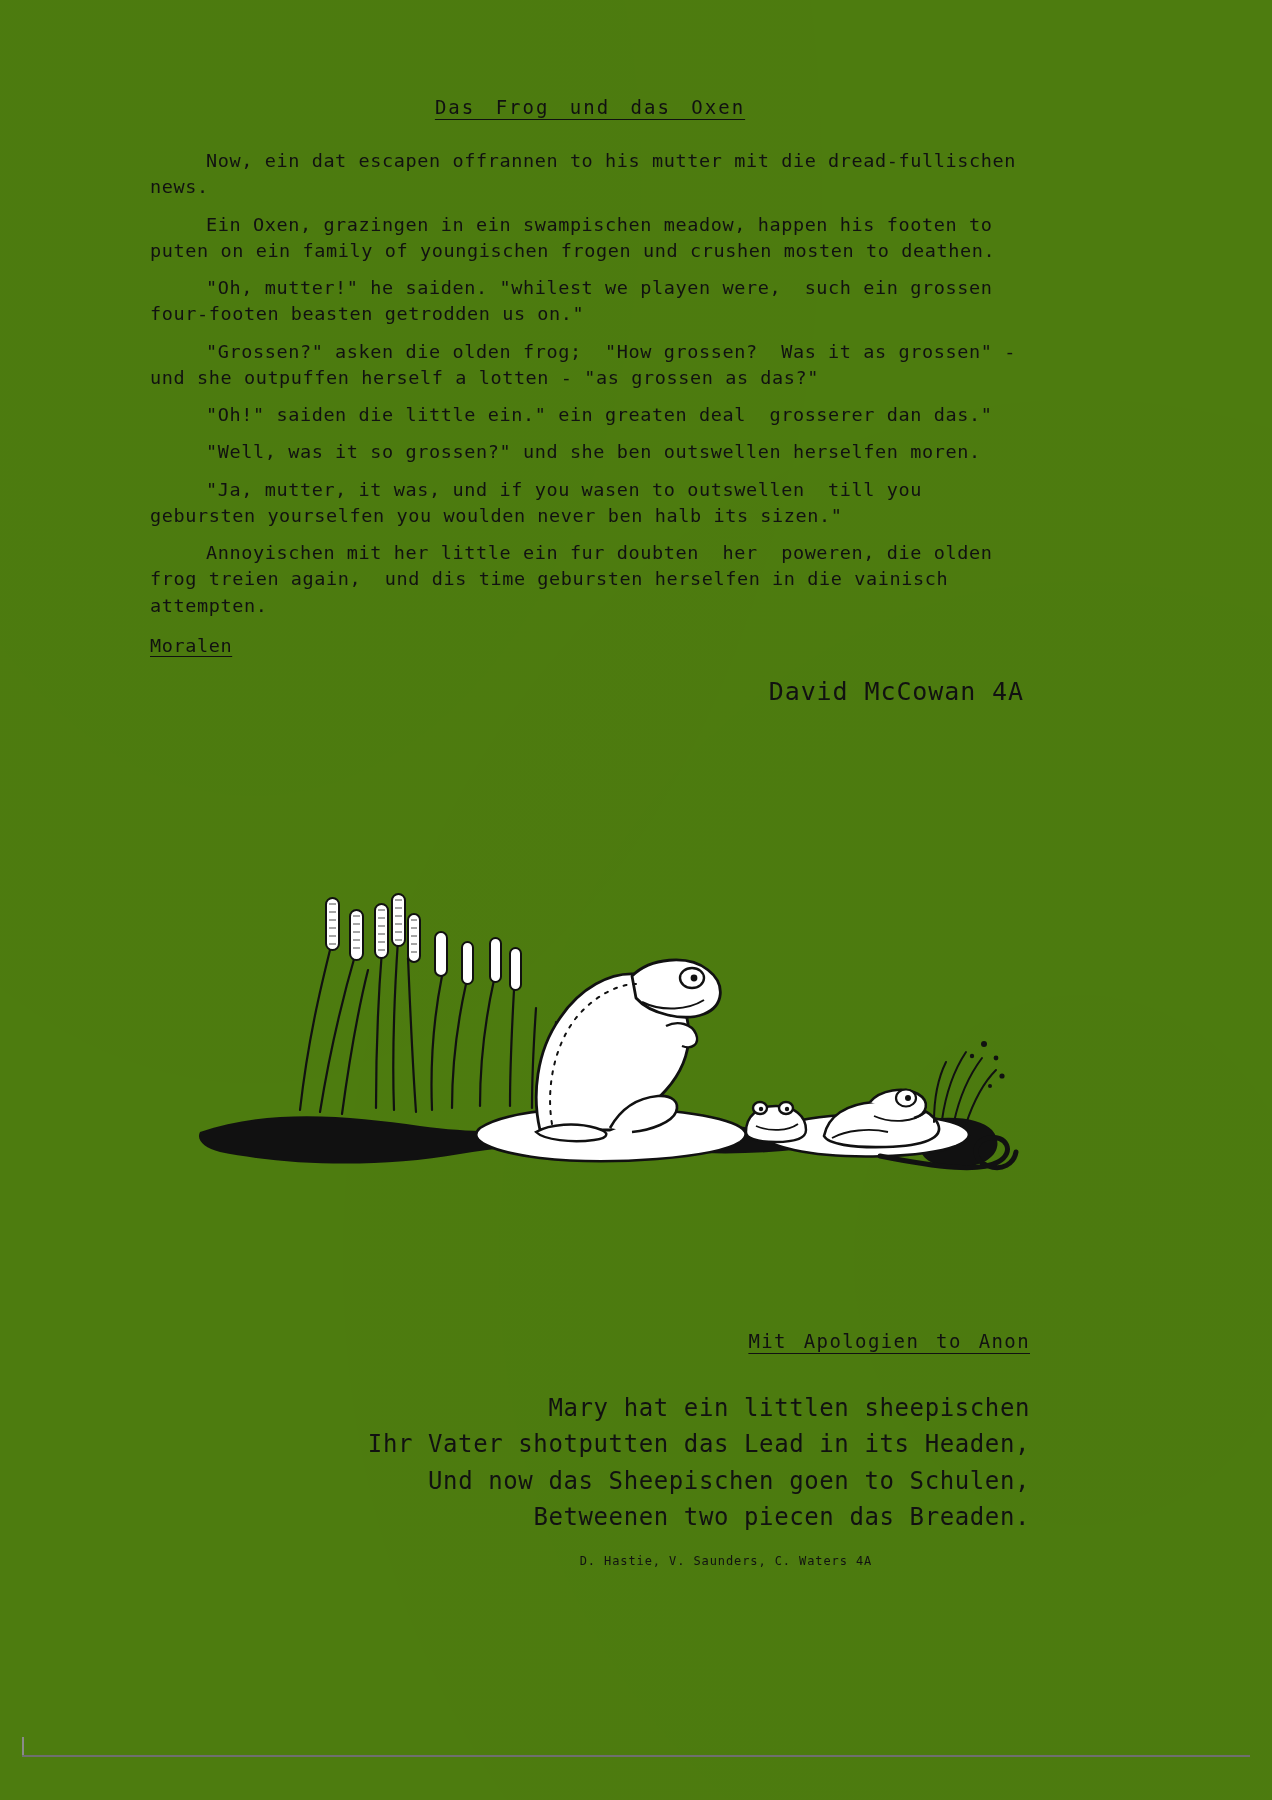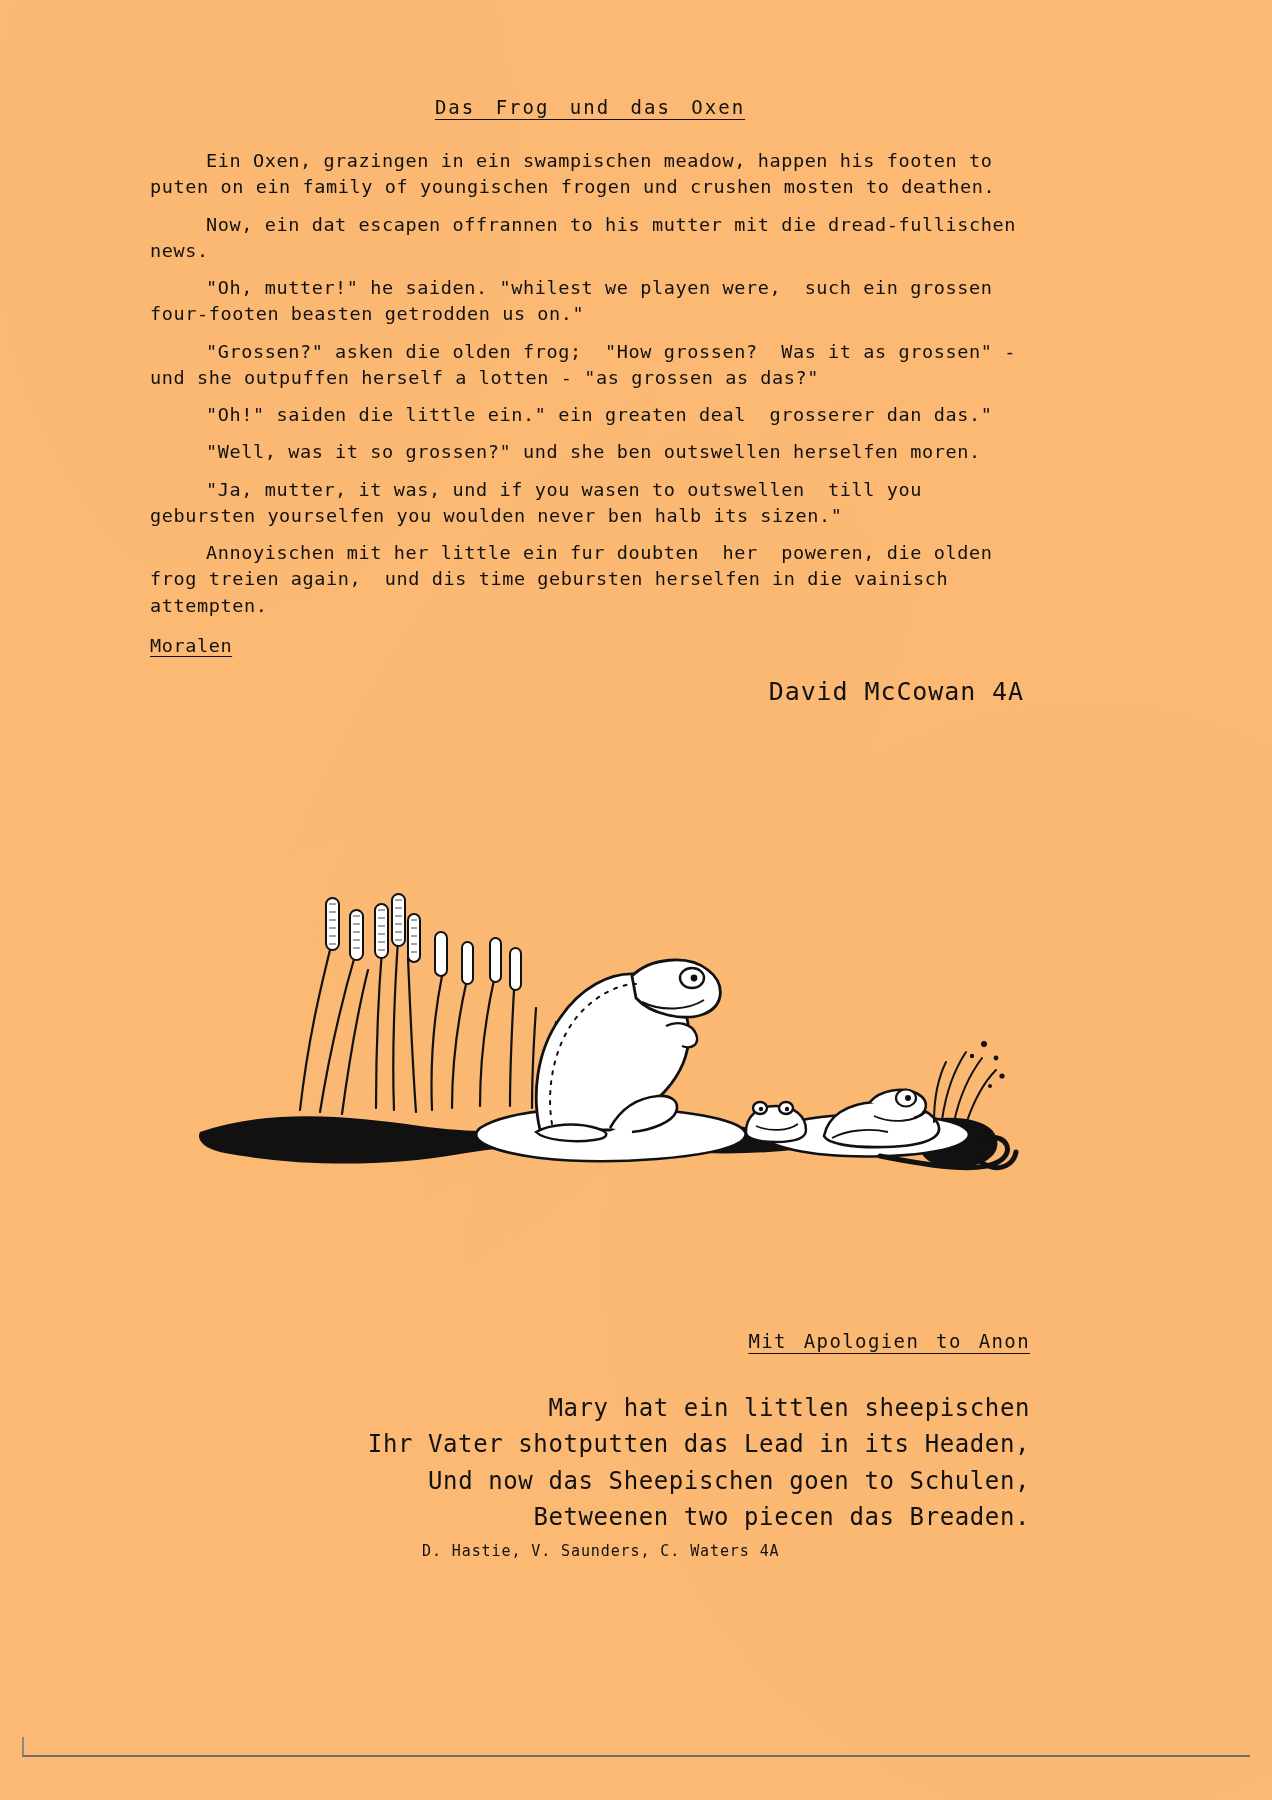--- a/index.html
+++ b/index.html
@@ -13,21 +13,21 @@
     position: relative;
     font-family: "DejaVu Sans Mono", monospace;
     color: #111111;
     overflow: hidden;
   }
   .page {
     position: absolute;
     left: 0; top: 0;
     width: 1272px;
     height: 1800px;
-    background: #fdba74;
+    background: #4d7c0f;
   }
   
   .page::before {
     content: "";
     position: absolute;
     inset: 0;
     background:
       radial-gradient(ellipse at 20% 10%, rgba(0,0,0,0.012), rgba(0,0,0,0) 60%),
       radial-gradient(ellipse at 85% 70%, rgba(0,0,0,0.015), rgba(0,0,0,0) 65%);
     pointer-events: none;
@@ -113,24 +113,25 @@
   }
   .poem-lines {
     font-size: 24px;
     line-height: 1.52;
     letter-spacing: 0.6px;
     padding-left: 106px;
     white-space: pre;
     text-align: right;
   }
   .poem-byline {
-    font-size: 15px;
+    font-size: 12px;
     letter-spacing: 0.9px;
-    margin-top: 6px;
+    margin-top: 18px;
     padding-left: 272px;
+    text-align: center;
   }
 
   .footer-rule {
     position: absolute;
     left: 22px;
     top: 1755px;
     width: 1228px;
     height: 2px;
     background: #6f6f6f;
   }
@@ -146,22 +147,22 @@
 </style>
 </head>
 <body>
 
 <div class="page">
 
   <div class="content">
 
     <div class="title">Das  Frog  und  das  Oxen</div>
 
+    <p class="para">Now, ein dat escapen offrannen to his mutter mit die dread-fullischen news.</p>
     <p class="para">Ein Oxen, grazingen in ein swampischen meadow, happen his footen to puten on ein family of youngischen frogen und crushen mosten to deathen.</p>
-    <p class="para">Now, ein dat escapen offrannen to his mutter mit die dread-fullischen news.</p>
     <p class="para">"Oh, mutter!" he saiden. "whilest we playen were,  such ein grossen four-footen beasten getrodden us on."</p>
     <p class="para">"Grossen?" asken die olden frog;  "How grossen?  Was it as grossen" - und she outpuffen herself a lotten - "as grossen as das?"</p>
     <p class="para">"Oh!" saiden die little ein." ein greaten deal  grosserer dan das."</p>
     <p class="para">"Well, was it so grossen?" und she ben outswellen herselfen moren.</p>
     <p class="para">"Ja, mutter, it was, und if you wasen to outswellen  till you gebursten yourselfen you woulden never ben halb its sizen."</p>
     <p class="para">Annoyischen mit her little ein fur doubten  her  poweren, die olden frog treien again,  und dis time gebursten herselfen in die vainisch attempten.</p>
 
     <div class="moral-block">
       <span class="moral-label">Moralen</span>
     </div>

